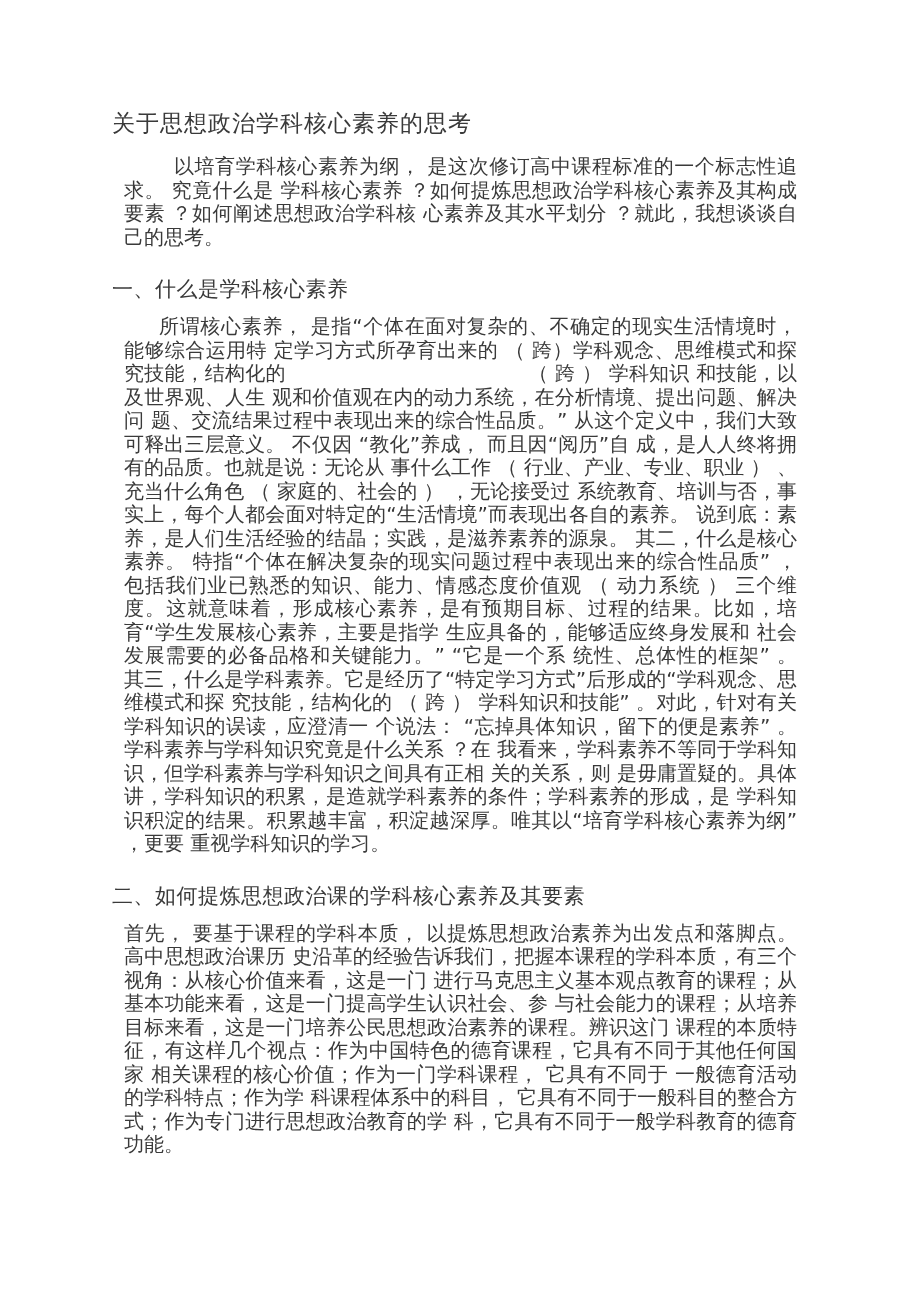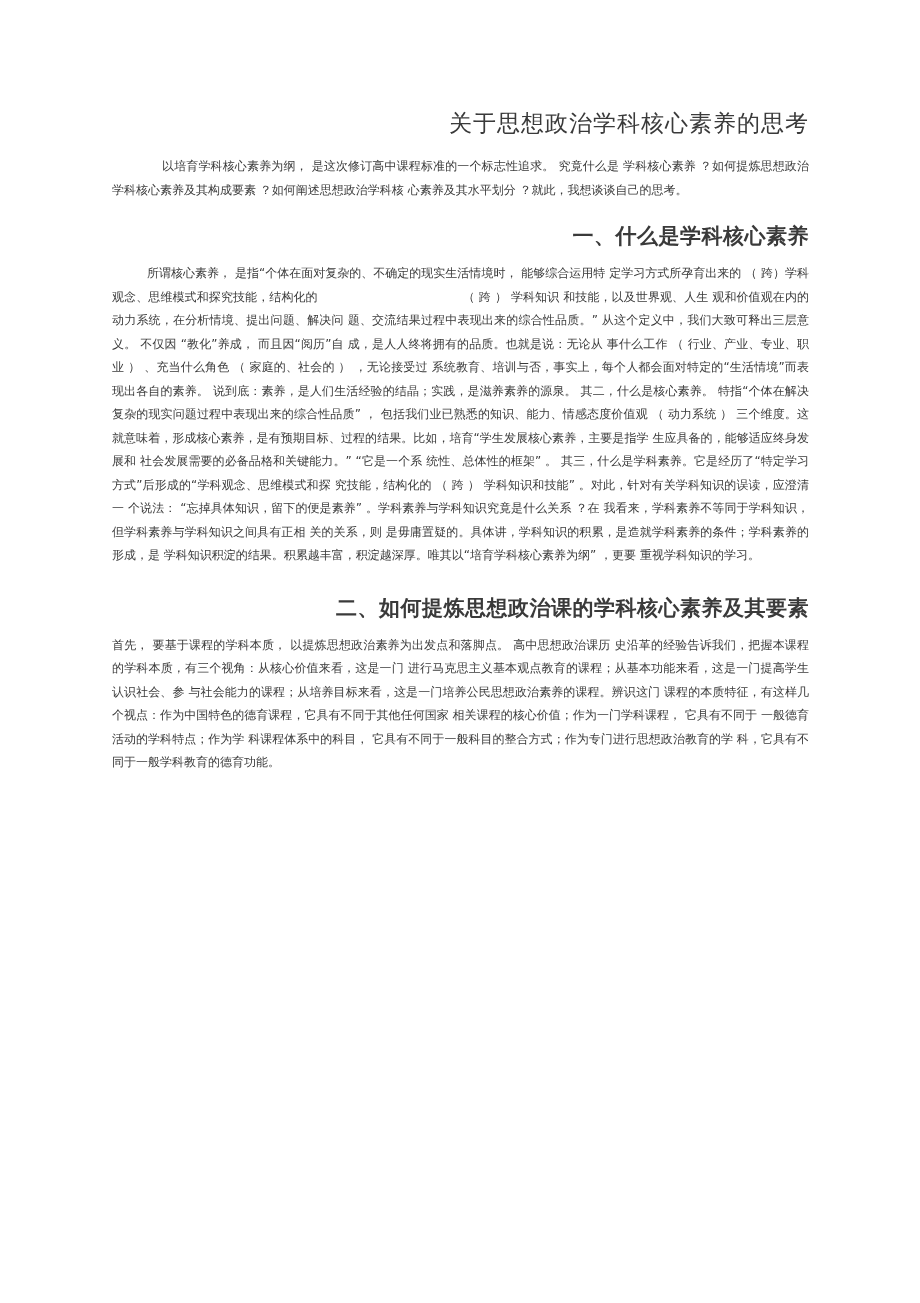--- a/index.html
+++ b/index.html
@@ -20,39 +20,38 @@
     overflow: hidden;
   }
   .content {
     width: 697px;
     margin-left: 112px;
     padding-top: 108px;
   }
   .doc-title {
     font-size: 23px;
     font-weight: normal;
-    text-align: right;
+    text-align: left;
     margin: 0 0 16px 0;
     letter-spacing: 1px;
   }
   .para {
-    font-size: 12px;
+    font-size: 20px;
     line-height: 23.5px;
     text-align: justify;
-    margin: 0;
+    margin: 12px;
     word-break: break-all;
   }
   .indent-lg { text-indent: 50px; }
   .indent-md { text-indent: 35px; }
   .section-heading {
     font-size: 21px;
-    font-weight: bold;
-    margin: 20px 0 12px 0;
+    font-weight: normal;
+    margin: 26px 0 12px 0;
     letter-spacing: 0.5px;
-    text-align: right;
   }
   .section-heading.second { margin-top: 26px; }
 </style>
 </head>
 <body style="color: rgb(58, 58, 58); background: rgb(255, 255, 255);">
 
 <div class="page">
   <div class="content">
 
     <h1 class="doc-title">关于思想政治学科核心素养的思考</h1>

